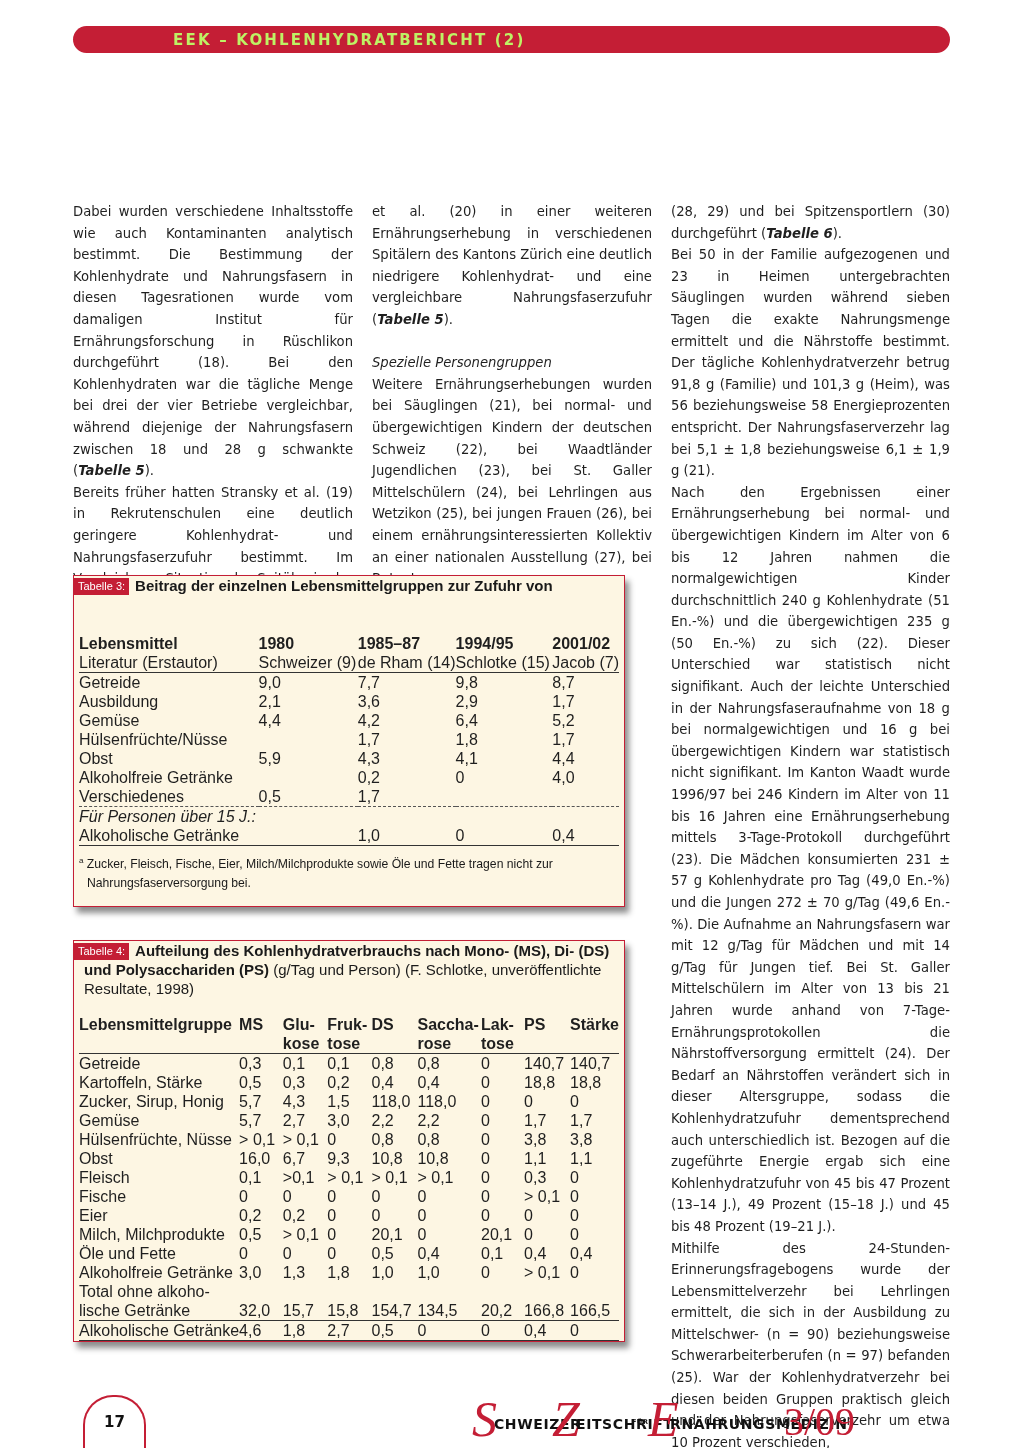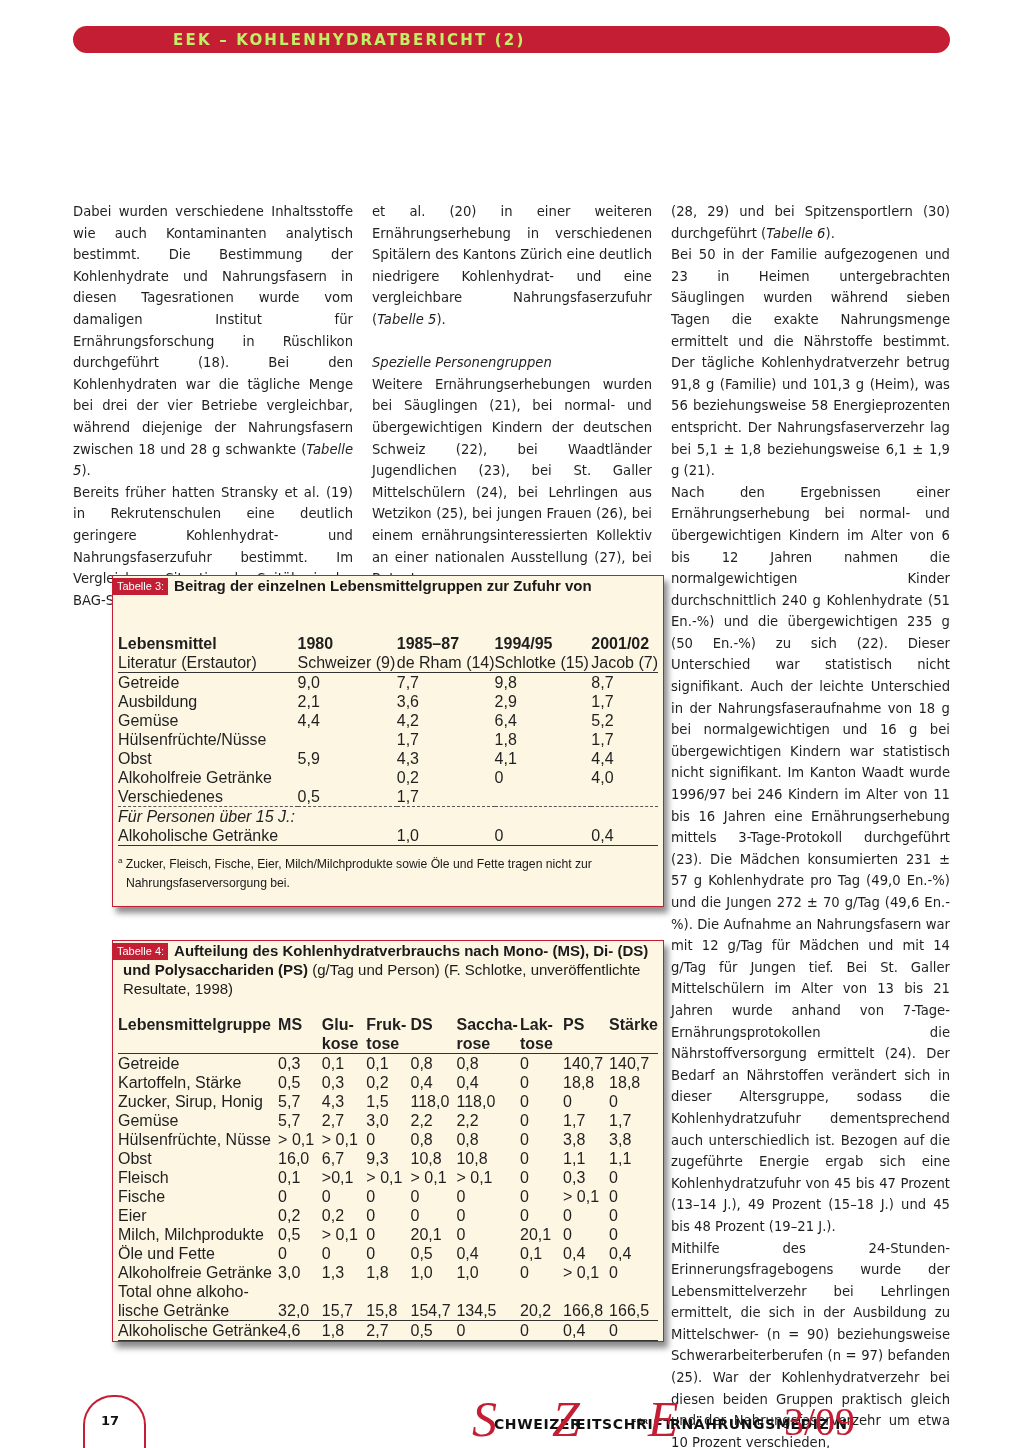--- a/index.html
+++ b/index.html
@@ -8,28 +8,28 @@
 
   .header-bar { position: absolute; left: 73px; top: 26px; width: 877px; height: 27px;
                 background: #c41e35; border-radius: 14px; }
   .header-title { position: absolute; left: 100px; top: 3px; color: #bef264; font-family: "DejaVu Sans", sans-serif;
                   font-weight: bold; font-size: 15px; letter-spacing: 2.2px; line-height: 22px; }
 
   .col { position: absolute; font-family: "DejaVu Sans", sans-serif; font-size: 13.2px; line-height: 21.6px;
          text-align: justify; color: #1f1f1f; }
   .col p { margin: 0; }
   .col .sp { height: 21.6px; }
-  .col em { font-style: italic; }
+  .col em { font-style: italic; font-weight: bold; }
   .col .subhead { font-style: italic; }
   .col1 { left: 73px; top: 201px; width: 280px; }
   .col2 { left: 372px; top: 201px; width: 280px; }
   .col3 { left: 671px; top: 201px; width: 279px; }
 
   .tbox { position: absolute; background: #fdf6e3; border: 1.5px solid #c41e35;
-          box-shadow: 4px 6px 6px rgba(0,0,0,0.45); font-family: "Liberation Sans", sans-serif; margin-left: 39px; }
+          box-shadow: 4px 6px 6px rgba(0,0,0,0.45); font-family: "Liberation Sans", sans-serif; }
   .tbox3 { left: 73px; top: 575px; width: 550px; height: 330px; }
   .tbox4 { left: 73px; top: 940px; width: 550px; height: 400px; }
 
   .tcaption { position: absolute; left: 0; top: 0; right: 0; padding: 0 10px 0 0; font-size: 15px;
               line-height: 19px; color: #1a1a1a; font-stretch: condensed; }
   .tlabel { display: inline-block; background: #c41e35; color: #fff; font-size: 11px; padding: 1px 4px;
             margin-right: 6px; line-height: 15px; vertical-align: 1px; }
   .tcaption b { font-weight: bold; }
   .cap-indent { padding-left: 10px; display: block; }
   .cap-first { display: block; }
@@ -42,22 +42,22 @@
   .t4 { top: 74px; width: 540px; }
   tr.rule-b td, tr.rule-b th { border-bottom: 1.3px solid #333; }
   tr.dash-b td { border-bottom: 1px dashed #555; }
   .italic { font-style: italic; }
   .footnote { position: absolute; left: 5px; top: 275px; width: 530px; font-size: 12.2px; line-height: 19px; }
   .footnote sup { font-size: 8px; }
   .fn-indent { padding-left: 8px; }
 
   .page-num { position: absolute; left: 83px; top: 1395px; width: 59px; height: 70px;
               border: 2px solid #c41e35; border-bottom: none; border-radius: 30px 30px 0 0; }
-  .page-num span { position: absolute; left: 0; right: 0; top: 16px; font-weight: bold;
-                   font-size: 13px; font-family: "DejaVu Sans", sans-serif; color: #111; margin-left: 16px; }
+  .page-num span { position: absolute; left: 0; right: 0; top: 16px; text-align: center; font-weight: bold;
+                   font-size: 15px; font-family: "DejaVu Sans", sans-serif; color: #111; }
 
   .journal { position: absolute; left: 472px; top: 1394px; height: 50px; width: 480px; }
   .big { font-family: "Liberation Serif", serif; font-style: italic; color: #c41e35; font-size: 50px;
          line-height: 50px; position: absolute; top: 0; }
   .small { font-family: "DejaVu Sans", sans-serif; font-size: 14px; font-weight: bold; letter-spacing: 0.6px;
            position: absolute; top: 22px; color: #111; }
   .issue { font-family: "Liberation Serif", serif; color: #c41e35; font-size: 40px; position: absolute;
            top: 4px; left: 312px; }
 </style>
 </head>

